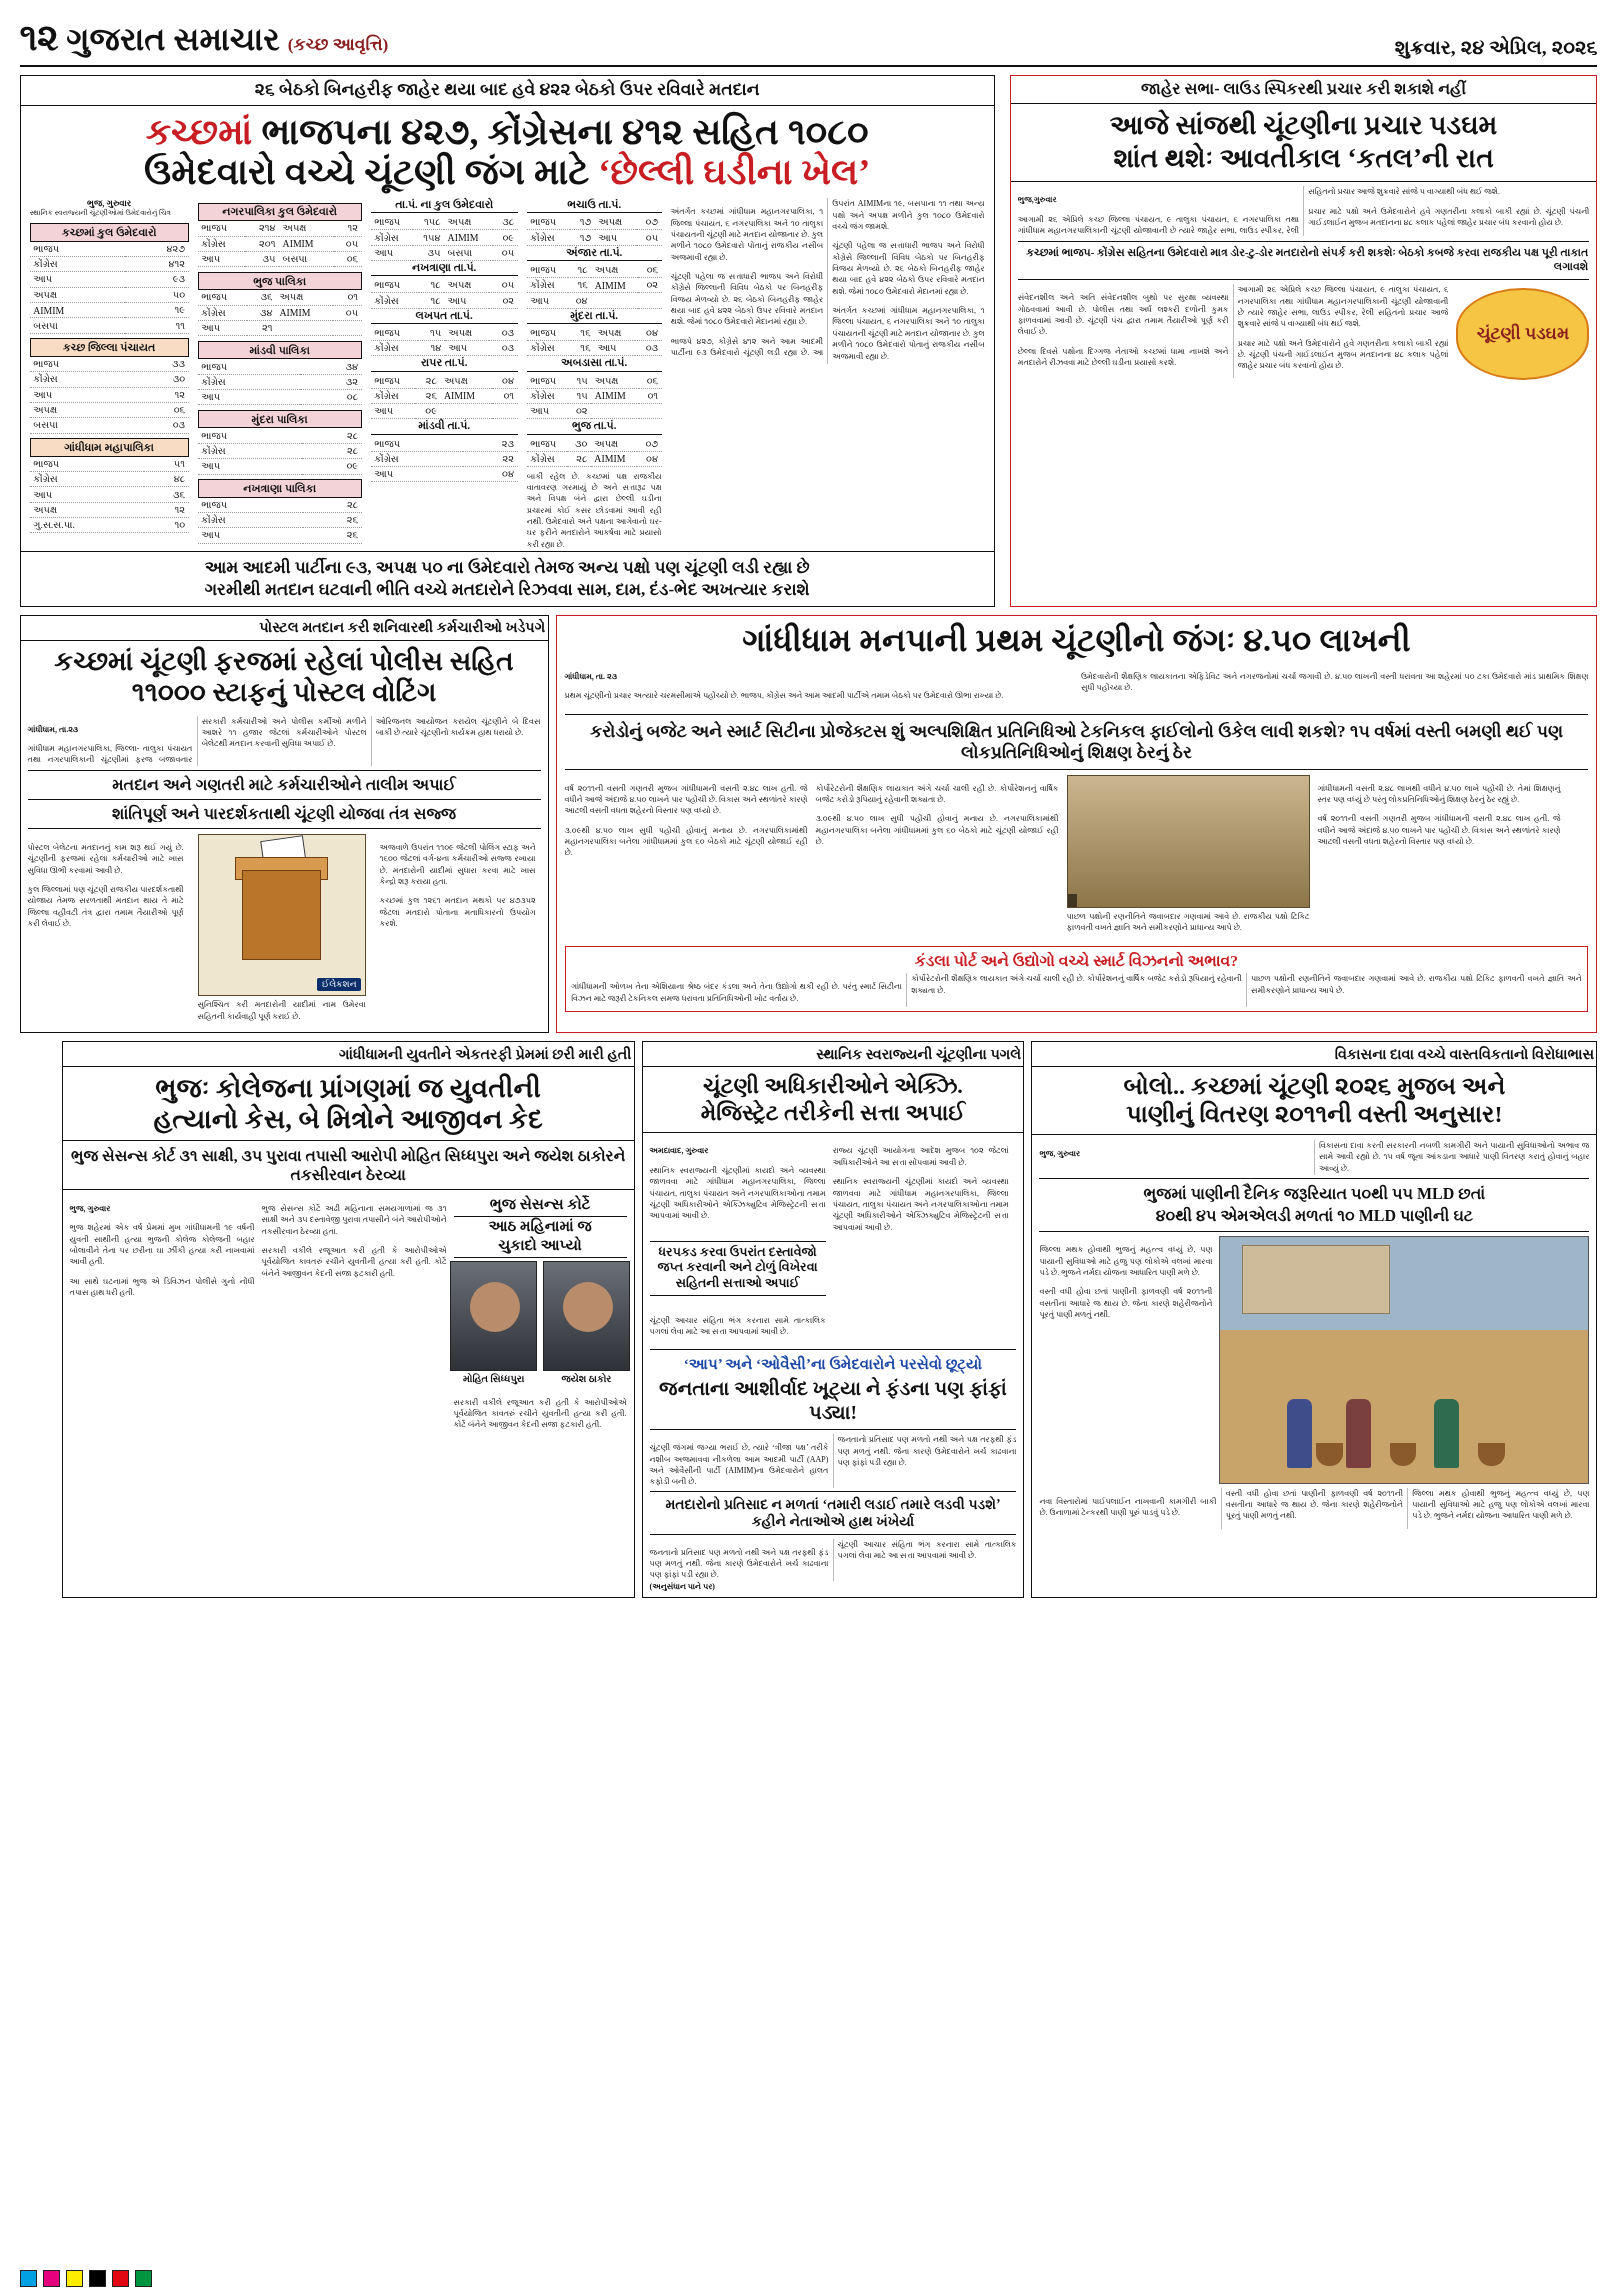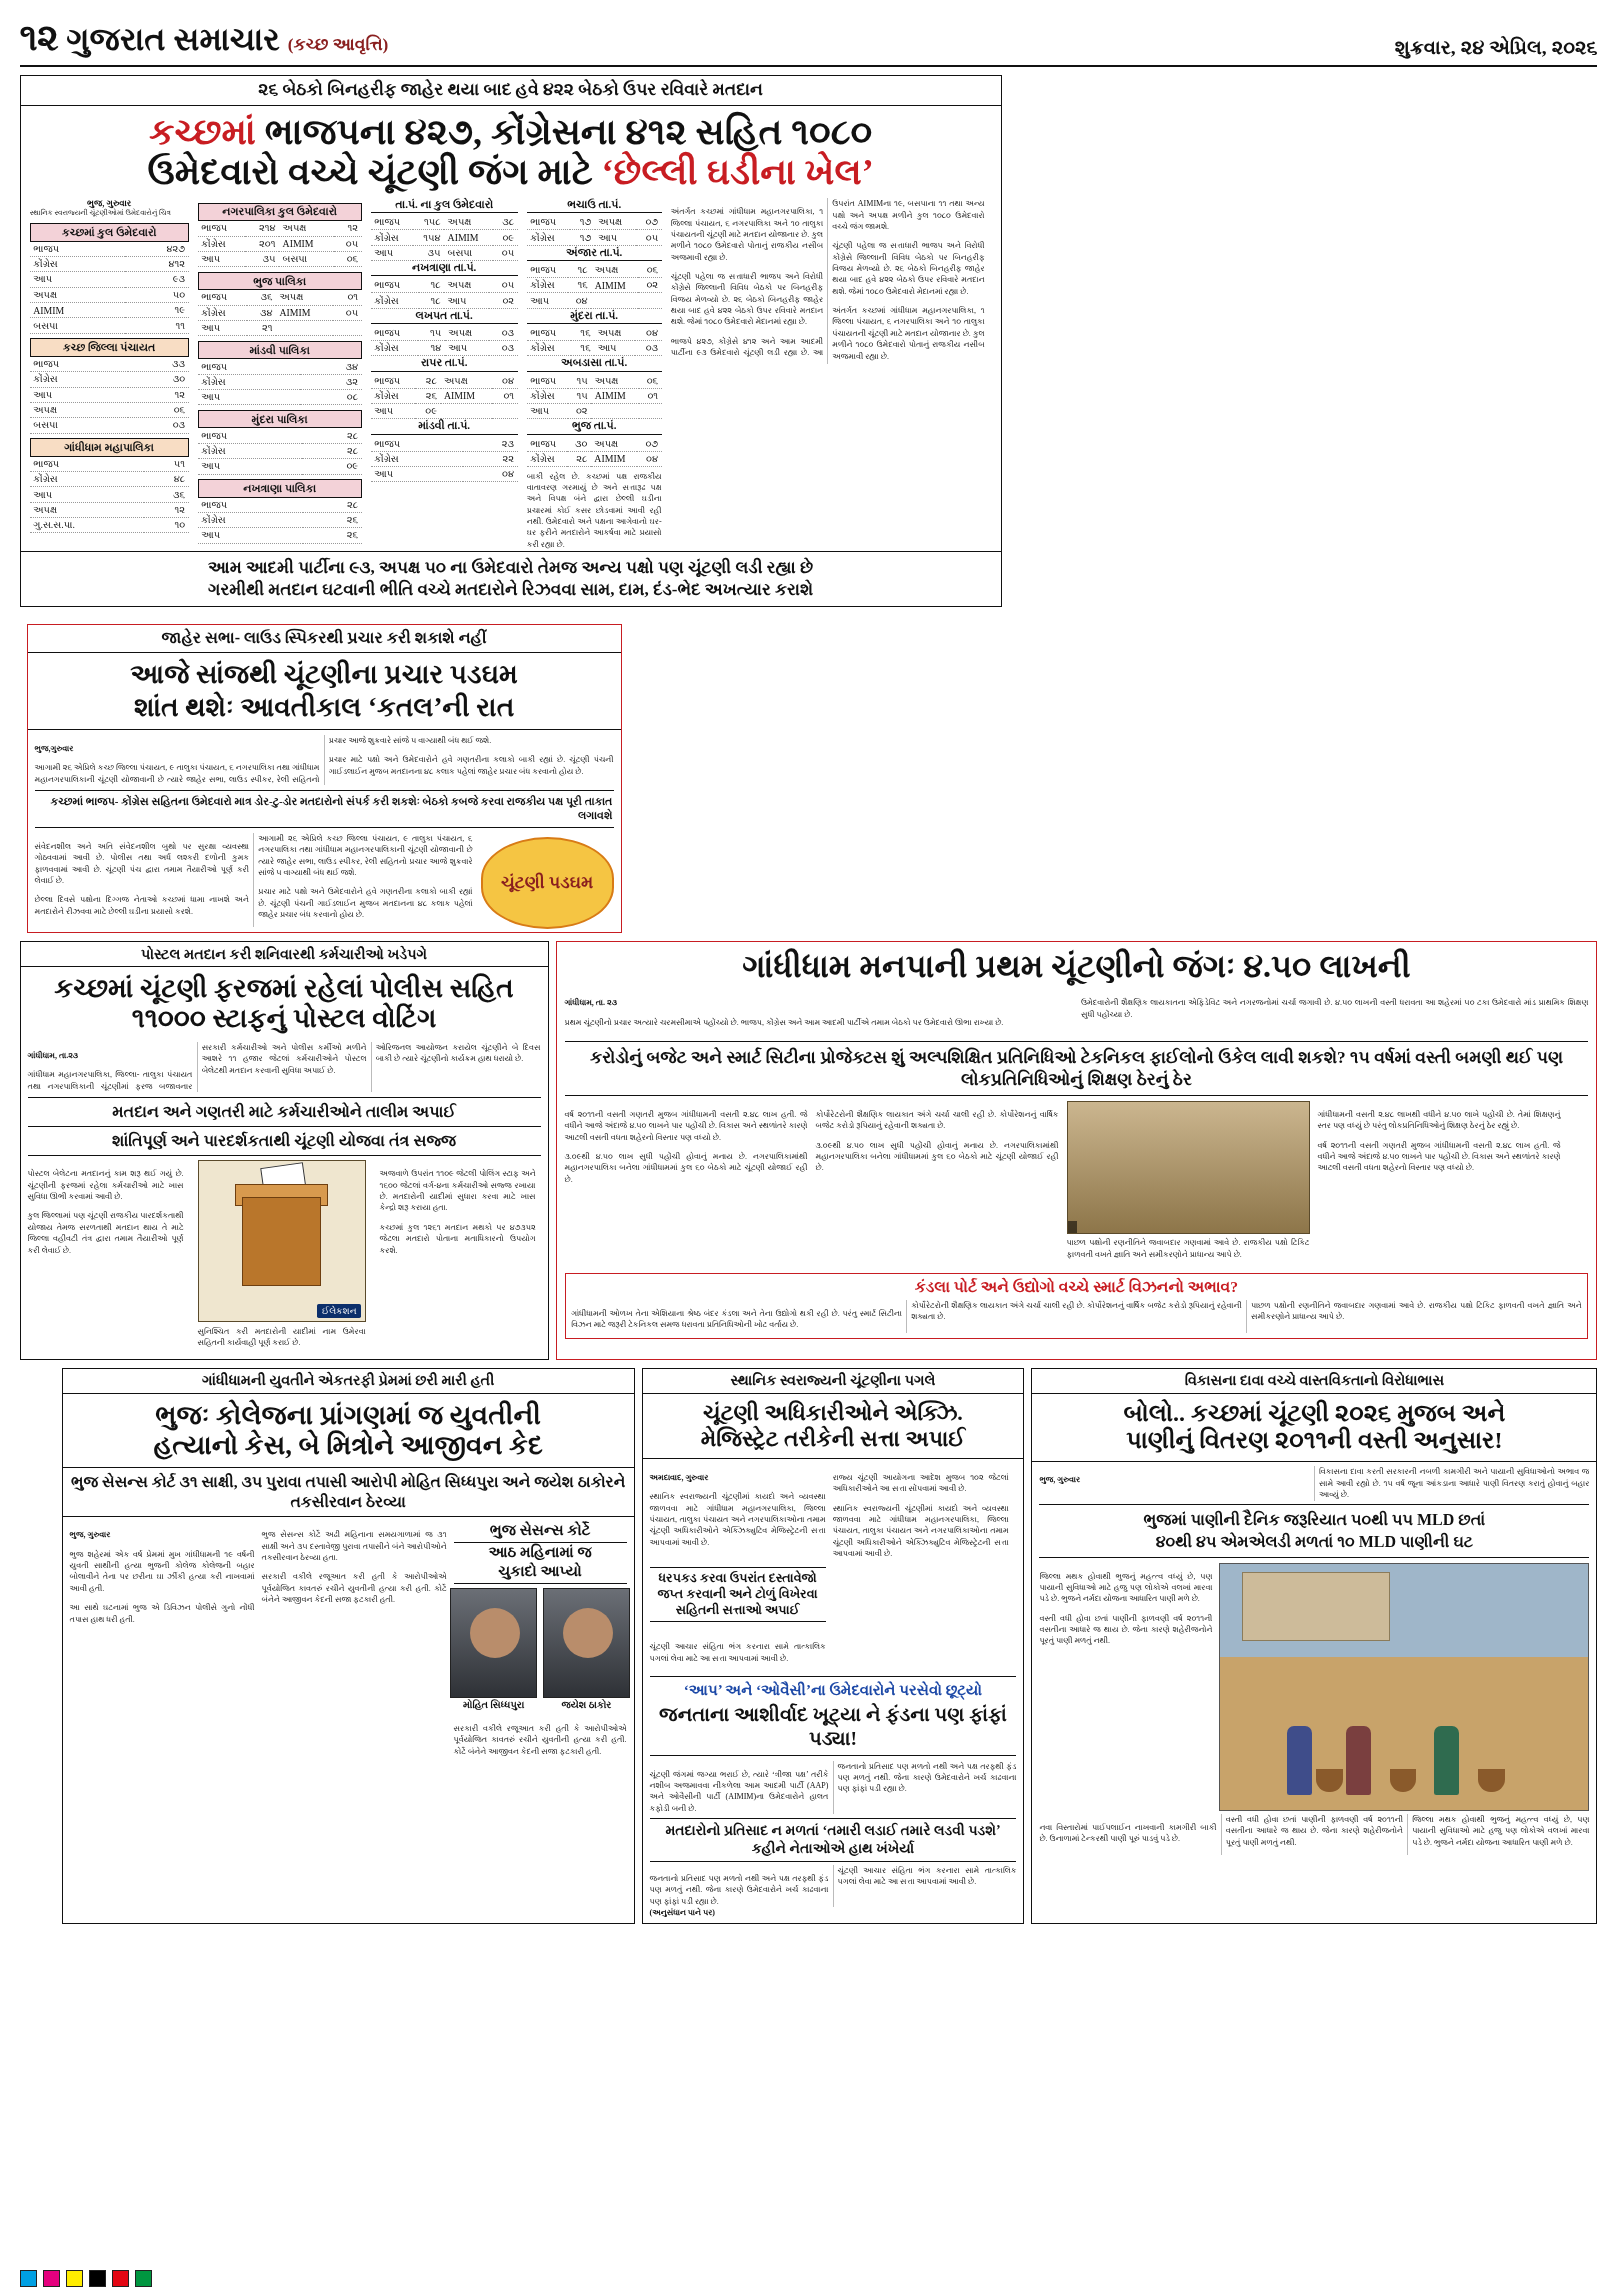--- a/index.html
+++ b/index.html
@@ -29,21 +29,21 @@
   .headline-xl { font-size:36px; font-weight:bold; line-height:1.12; text-align:center; }
   .headline-l  { font-size:30px; font-weight:bold; line-height:1.15; text-align:center; }
   .headline-m  { font-size:23px; font-weight:bold; line-height:1.2; text-align:center; }
   .headline-s  { font-size:18.5px; font-weight:bold; line-height:1.25; text-align:center; }
   .byline { font-weight:bold; }
 
   .cols2 { column-count:2; column-gap:9.2px; column-rule:0.6px solid #bbb; }
   .cols3 { column-count:3; column-gap:9.2px; column-rule:0.6px solid #bbb; }
 
   
-  .lead-wrap { display:flex; gap:17px; margin-top:8px;flex-direction:column; }
+  .lead-wrap { display:flex; gap:8px; margin-top:8px; }
   .lead-left { width:982px; border:1.7px solid #111; }
   .lead-right { width:595px; margin-left:7px; border:1.7px solid #c81d22; }
 
   .tbl-area { display:flex; gap:0; padding:3.5px 4.6px 1.2px 4.6px; }
   .tbl-col { padding:0 4.6px; }
   .mini-tbl { width:100%; border-collapse:collapse; font-size:9.8px; }
   .mini-tbl td { padding:1.2px 3.5px; border-bottom:0.6px dotted #999; }
   .mini-tbl td.v { text-align:right; }
   .tbl-title { background:#f3d2d8; border:0.6px solid #111; text-align:center; font-weight:bold; font-size:11px; padding:1.7px; margin-top:4.6px;}
   .tbl-title.peach { background:#f8ddc4; }
@@ -86,21 +86,21 @@
   .hs-name { text-align:center; font-size:9.8px; font-weight:bold; margin-top:1.7px;}
 
   .waterimg { width:100%; height:248px; background:linear-gradient(#9fb6c9 0 38%, #c8a36a 38% 100%); position:relative; border:1.2px solid #555;}
   .waterimg .pot { position:absolute; bottom:17.3px; width:26.6px;height:23px;background:#8a5a2b;border-radius:0 0 12.7px 12.7px;}
   .waterimg .bld { position:absolute; top:8px; left:6%; width:40%; height:69px; background:#cdbb9a; border:1.2px solid #8b7b5a;}
   .waterimg .person { position:absolute; bottom:15px; width:25.4px;height:69px;background:#3f4d8a;border-radius:7px 7px 2.3px 2.3px;}
 
   .cmyk { position:absolute; left:19.6px; bottom:8px; display:flex; gap:5.8px;}
   .cmyk i { display:block; width:17.3px;height:17.3px; border:0.6px solid #222;}
   .cmyk-r { position:absolute; right:19.6px; bottom:8px; display:flex; gap:5.8px;}
-  .kicker { text-align:center; font-size:14.4px; font-weight:bold; border-bottom:1.2px solid #111; padding:3.5px 2.3px;}
+  .kicker { text-align:right; font-size:14.4px; font-weight:bold; border-bottom:1.2px solid #111; padding:3.5px 2.3px;}
   .tiny { font-size:8px; line-height:1.42; text-align:justify;}
 </style>
 </head>
 <body>
 
 <div class="page">
 
   <div class="masthead">
     <div class="mast-left">
       <span class="mast-num">૧૨</span>

